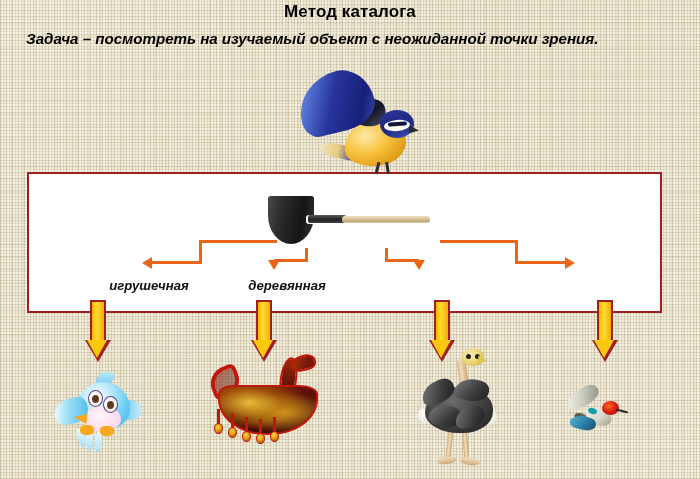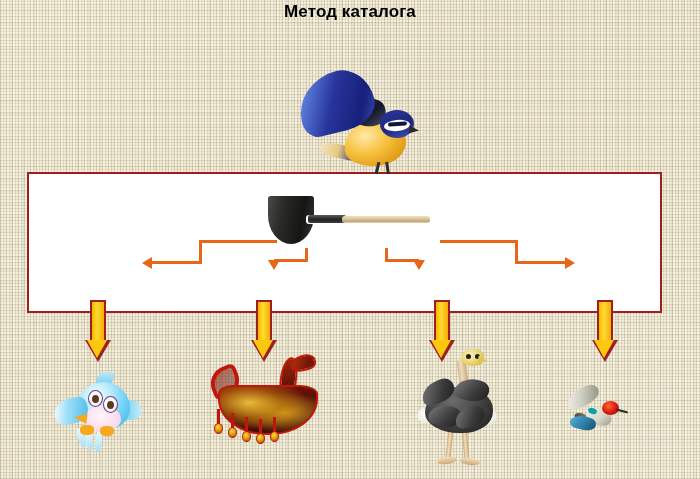--- a/index.html
+++ b/index.html
@@ -572,20 +572,21 @@
     border-radius: 50% 20% 30% 50%;
     transform: rotate(24deg);
   }
 </style>
 </head>
 <body>
 
 <div id="slide">
 
   <div id="title">Метод каталога</div>
+  <div id="subtitle">Задача – посмотреть на изучаемый объект с неожиданной точки зрения.</div>
 
   <div id="panel"></div>
 
   <div class="conn">
     <div class="hbar" style="left:199px; top:240px; width:78px;"></div>
     <div class="vbar" style="left:199px; top:240px; height:24px;"></div>
     <div class="hbar" style="left:152px; top:261px; width:50px;"></div>
     <div class="head-left" style="left:142px; top:256.5px;"></div>
   </div>
 
@@ -608,20 +609,22 @@
     <div class="head-right" style="left:565px; top:256.5px;"></div>
   </div>
 
   <div id="shovel">
     <div class="blade"></div>
     <div class="blade-notch"></div>
     <div class="socket"></div>
     <div class="handle"></div>
   </div>
 
+  <div class="attr-label" style="left:84px; width:130px;">игрушечная</div>
+  <div class="attr-label" style="left:222px; width:130px;">деревянная</div>
 
   <div class="down-arrow" style="left:85px; top:300px;">
     <div class="da-shaft"></div>
     <div class="da-head">
       <div class="tri-outer"></div>
       <div class="tri-inner"></div>
     </div>
   </div>
   <div class="down-arrow" style="left:251px; top:300px;">
     <div class="da-shaft"></div>

